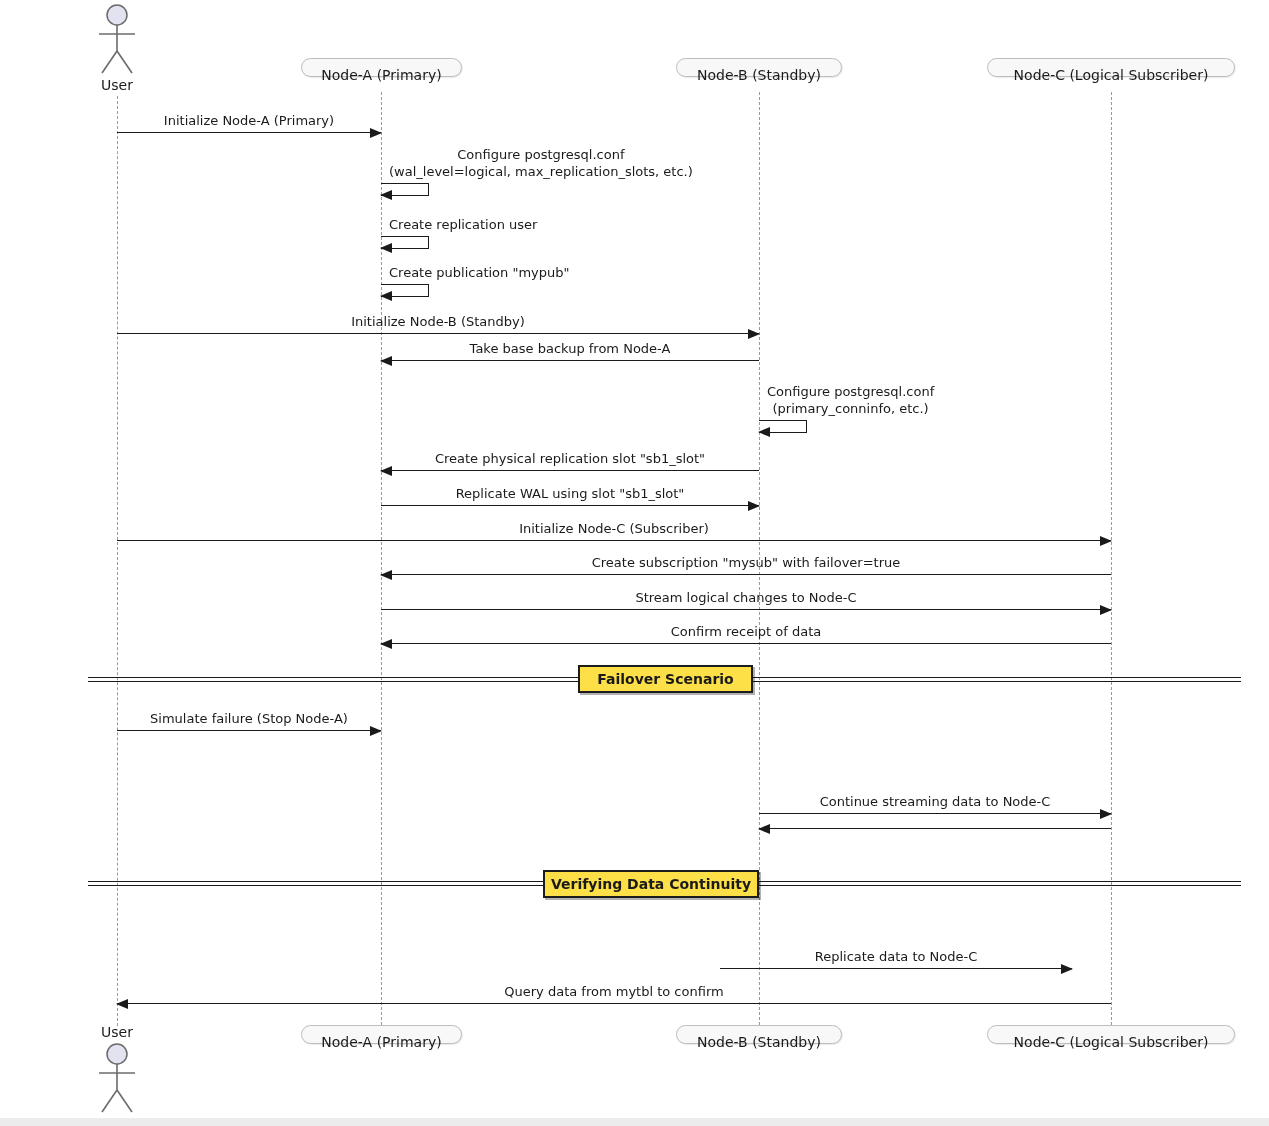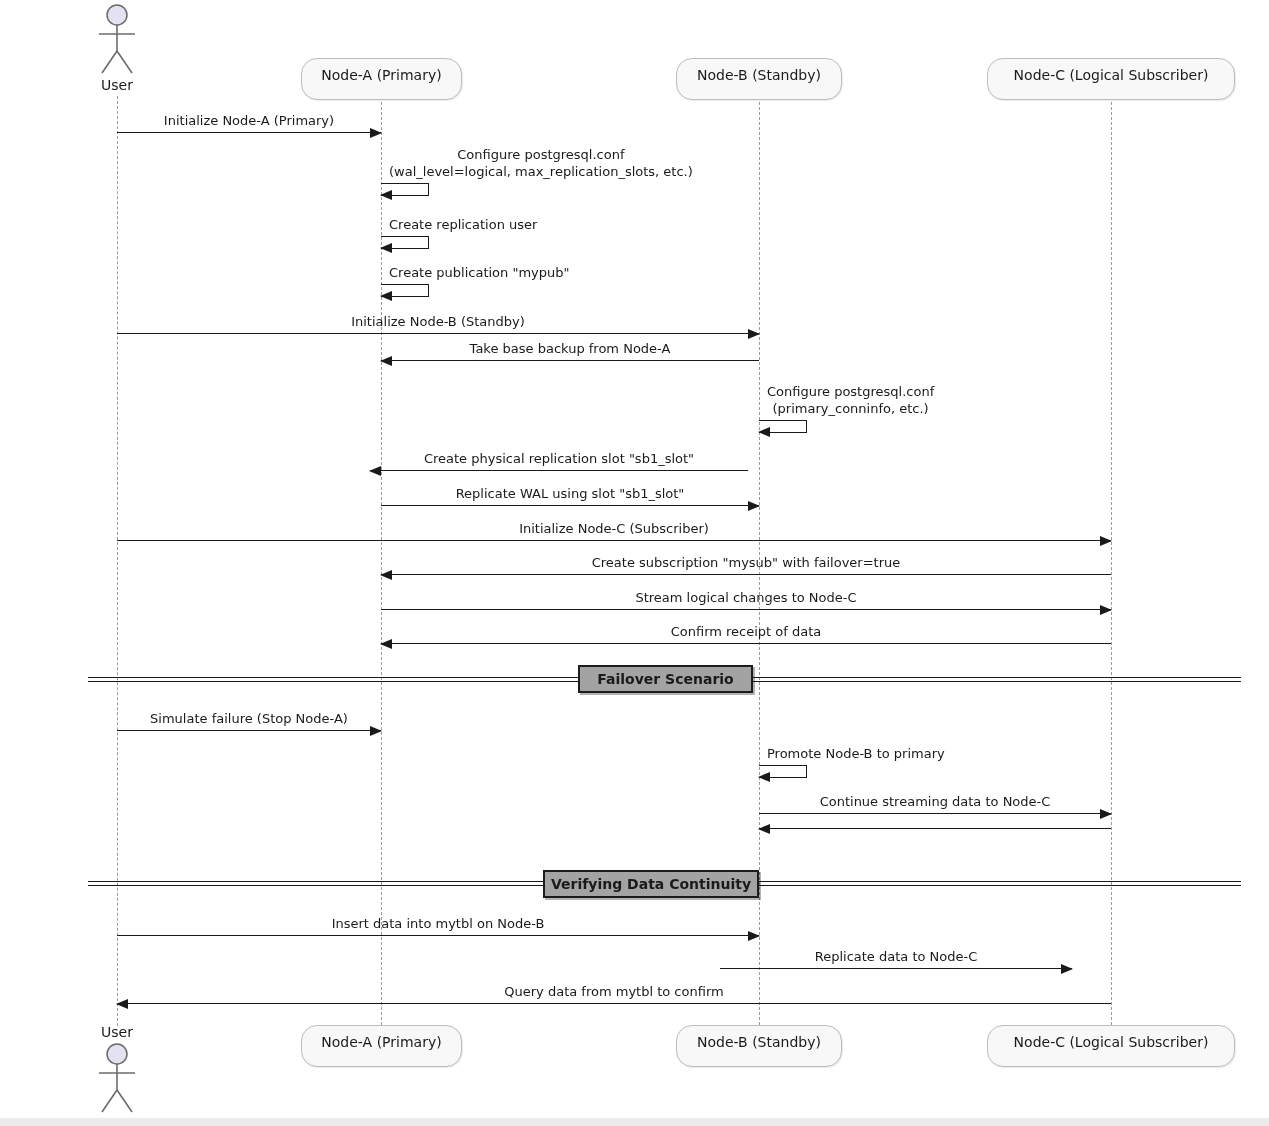--- a/index.html
+++ b/index.html
@@ -2,21 +2,21 @@
 <html><head>
 <meta charset="utf-8">
 <style>
   html,body{margin:0;padding:0;background:#ffffff;}
   .stage{
     position:relative;width:1269px;height:1126px;background:#ffffff;overflow:hidden;
     font-family:"DejaVu Sans","Liberation Sans",sans-serif;color:#1a1a1a;
   }
   .lifeline{position:absolute;width:0;border-left:1px dashed #9a9a9a;}
   .pbox{
-    position:absolute;height:42px;line-height:32px;box-sizing:border-box;
+    position:absolute;height:19px;line-height:32px;box-sizing:border-box;
     background:#f8f8f8;border:1px solid #bdbdbd;border-radius:16px;
     text-align:center;font-size:14px;white-space:nowrap;
     box-shadow:1px 1px 1px rgba(0,0,0,0.08);
   }
   .actor-label{position:absolute;width:80px;text-align:center;font-size:14px;}
   .actor-figure{position:absolute;}
   .msg{position:absolute;}
   .msg-label{font-size:13px;line-height:17px;text-align:center;white-space:nowrap;margin-bottom:3px;}
   .msg-line{position:relative;height:1.4px;background:#1a1a1a;}
   .msg-line.arr-r::after{
@@ -38,21 +38,21 @@
   .self-loop::after{
     content:"";position:absolute;left:-1px;bottom:-5px;
     width:0;height:0;border-top:5px solid transparent;border-bottom:5px solid transparent;
     border-right:12px solid #1a1a1a;
   }
   .divider{position:absolute;left:0;width:100%;}
   .divider-line{position:absolute;left:88px;right:28px;height:3px;
     border-top:1.2px solid #1a1a1a;border-bottom:1.2px solid #1a1a1a;}
   .divider-box{
     position:absolute;height:28px;line-height:25px;box-sizing:border-box;
-    background:#a3a3a3;border:2px solid #1c1c1c;box-shadow:2px 2px 0 rgba(0,0,0,0.3);
+    background:#fde047;border:2px solid #1c1c1c;box-shadow:2px 2px 0 rgba(0,0,0,0.3);
     font-size:14px;font-weight:bold;text-align:center;white-space:nowrap;
   }
   .bottom-strip{position:absolute;left:0;right:0;bottom:0;height:8px;background:#ececec;}
 </style>
 </head>
 <body>
 
 <div class="stage">
 
   <div class="lifeline" style="left:117px;top:96px;height:930px;"></div>
@@ -105,21 +105,21 @@
     <div class="msg-label">Take base backup from Node-A</div>
     <div class="msg-line arr-l"></div>
   </div>
 
   <div class="selfmsg" style="left:759px;top:383px;">
     <div class="msg-label">Configure postgresql.conf</div>
     <div class="msg-label">(primary_conninfo, etc.)</div>
     <div class="self-loop"></div>
   </div>
 
-  <div class="msg" style="left:370px;top:450px;width:378px;">
+  <div class="msg" style="left:381px;top:450px;width:378px;">
     <div class="msg-label">Create physical replication slot "sb1_slot"</div>
     <div class="msg-line arr-l"></div>
   </div>
 
   <div class="msg" style="left:381px;top:485px;width:378px;">
     <div class="msg-label">Replicate WAL using slot "sb1_slot"</div>
     <div class="msg-line arr-r"></div>
   </div>
 
   <div class="msg" style="left:117px;top:520px;width:994px;">
@@ -145,43 +145,35 @@
   <div class="divider" style="top:664px;height:30px;">
     <div class="divider-line" style="top:13px;"></div>
     <div class="divider-box" style="left:578px;top:1px;width:175px;">Failover Scenario</div>
   </div>
 
   <div class="msg" style="left:117px;top:710px;width:264px;">
     <div class="msg-label">Simulate failure (Stop Node-A)</div>
     <div class="msg-line arr-r"></div>
   </div>
 
-  <div class="selfmsg" style="left:759px;top:745px;">
-    <div class="msg-label">Promote Node-B to primary</div>
-    <div class="self-loop"></div>
-  </div>
 
   <div class="msg" style="left:759px;top:793px;width:352px;">
     <div class="msg-label">Continue streaming data to Node-C</div>
     <div class="msg-line arr-r"></div>
   </div>
 
   <div class="msg" style="left:759px;top:828px;width:352px;">
     <div class="msg-line arr-l"></div>
   </div>
 
   <div class="divider" style="top:869px;height:28px;">
     <div class="divider-line" style="top:12px;"></div>
     <div class="divider-box" style="left:543px;top:1px;width:216px;">Verifying Data Continuity</div>
   </div>
 
-  <div class="msg" style="left:117px;top:915px;width:642px;">
-    <div class="msg-label">Insert data into mytbl on Node-B</div>
-    <div class="msg-line arr-r"></div>
-  </div>
 
   <div class="msg" style="left:720px;top:948px;width:352px;">
     <div class="msg-label">Replicate data to Node-C</div>
     <div class="msg-line arr-r"></div>
   </div>
 
   <div class="msg" style="left:117px;top:983px;width:994px;">
     <div class="msg-label">Query data from mytbl to confirm</div>
     <div class="msg-line arr-l"></div>
   </div>

